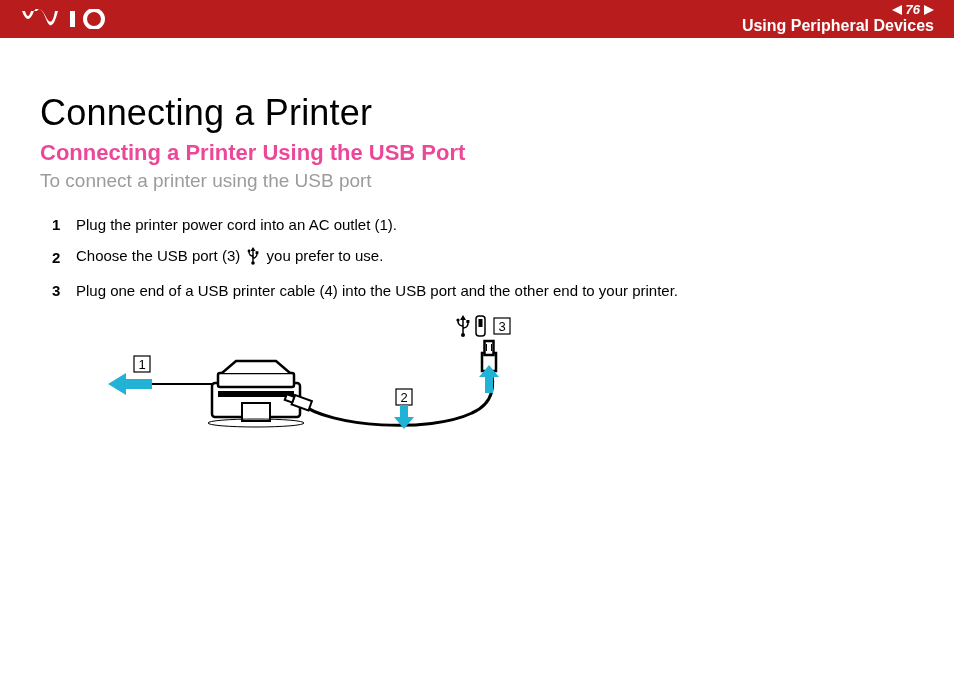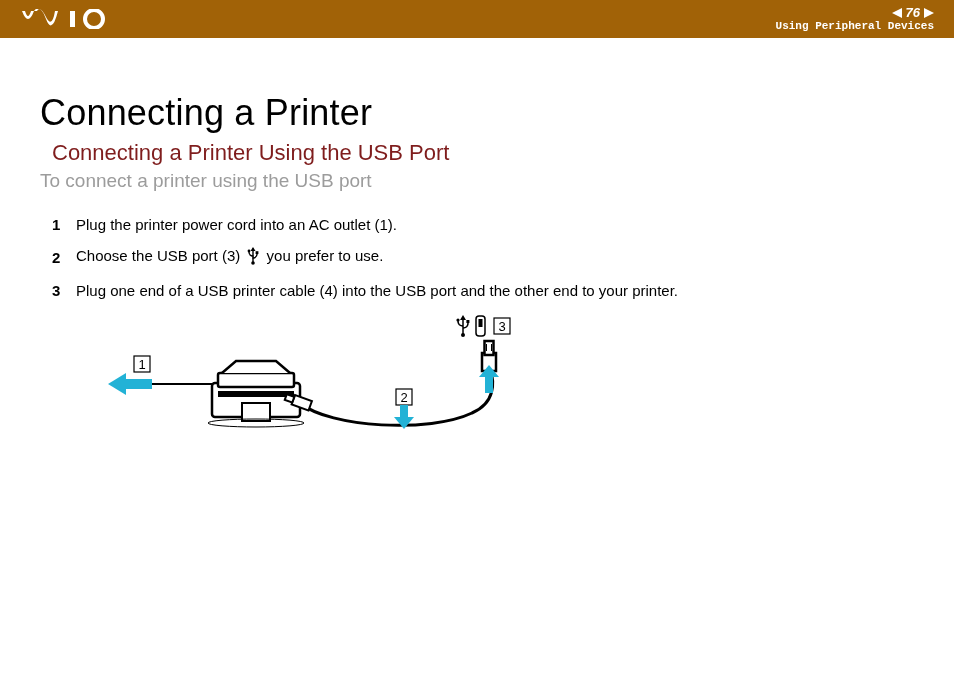--- a/index.html
+++ b/index.html
@@ -5,21 +5,21 @@
   html, body {
     margin: 0;
     padding: 0;
     width: 954px;
     height: 674px;
     font-family: Arial, Helvetica, sans-serif;
     background: #fff;
     color: #000;
   }
   .header-bar {
-    background: #a16207;
+    background: #b91c1c;
     color: #fff;
     height: 38px;
     display: flex;
     align-items: center;
     justify-content: space-between;
     padding: 0 20px 0 22px;
     box-sizing: border-box;
   }
   .logo {
     display: flex;
@@ -42,41 +42,40 @@
   }
   .nav-tri {
     width: 0; height: 0;
     border-top: 5px solid transparent;
     border-bottom: 5px solid transparent;
   }
   .nav-prev { border-right: 10px solid #fff; }
   .nav-next { border-left: 10px solid #fff; }
   .section-name {
     font-weight: bold;
-    font-size: 11px;
-    font-family: Liberation Mono, monospace;
+    font-size: 16px;
   }
   .content {
     padding: 48px 36px 0 40px;
   }
   h1.title {
     font-weight: normal;
     font-size: 36px;
     margin: 6px 0 6px 0;
     letter-spacing: 0.2px;
   }
   .intro {
     font-size: 15px;
     margin: 0 0 14px 0;
   }
   h2.sub-blue {
-    color: #7f1d1d;
-    font-weight: normal;
+    color: #ec4899;
+    font-weight: bold;
     font-size: 22px;
-    margin: 0 0 4px 12px;
+    margin: 0 0 4px 0;
   }
   .sub-intro {
     font-size: 15px;
     margin: 0 0 12px 0;
   }
   h3.sub-grey {
     color: #9c9c9c;
     font-weight: normal;
     font-size: 19px;
     margin: 0 0 24px 0;

